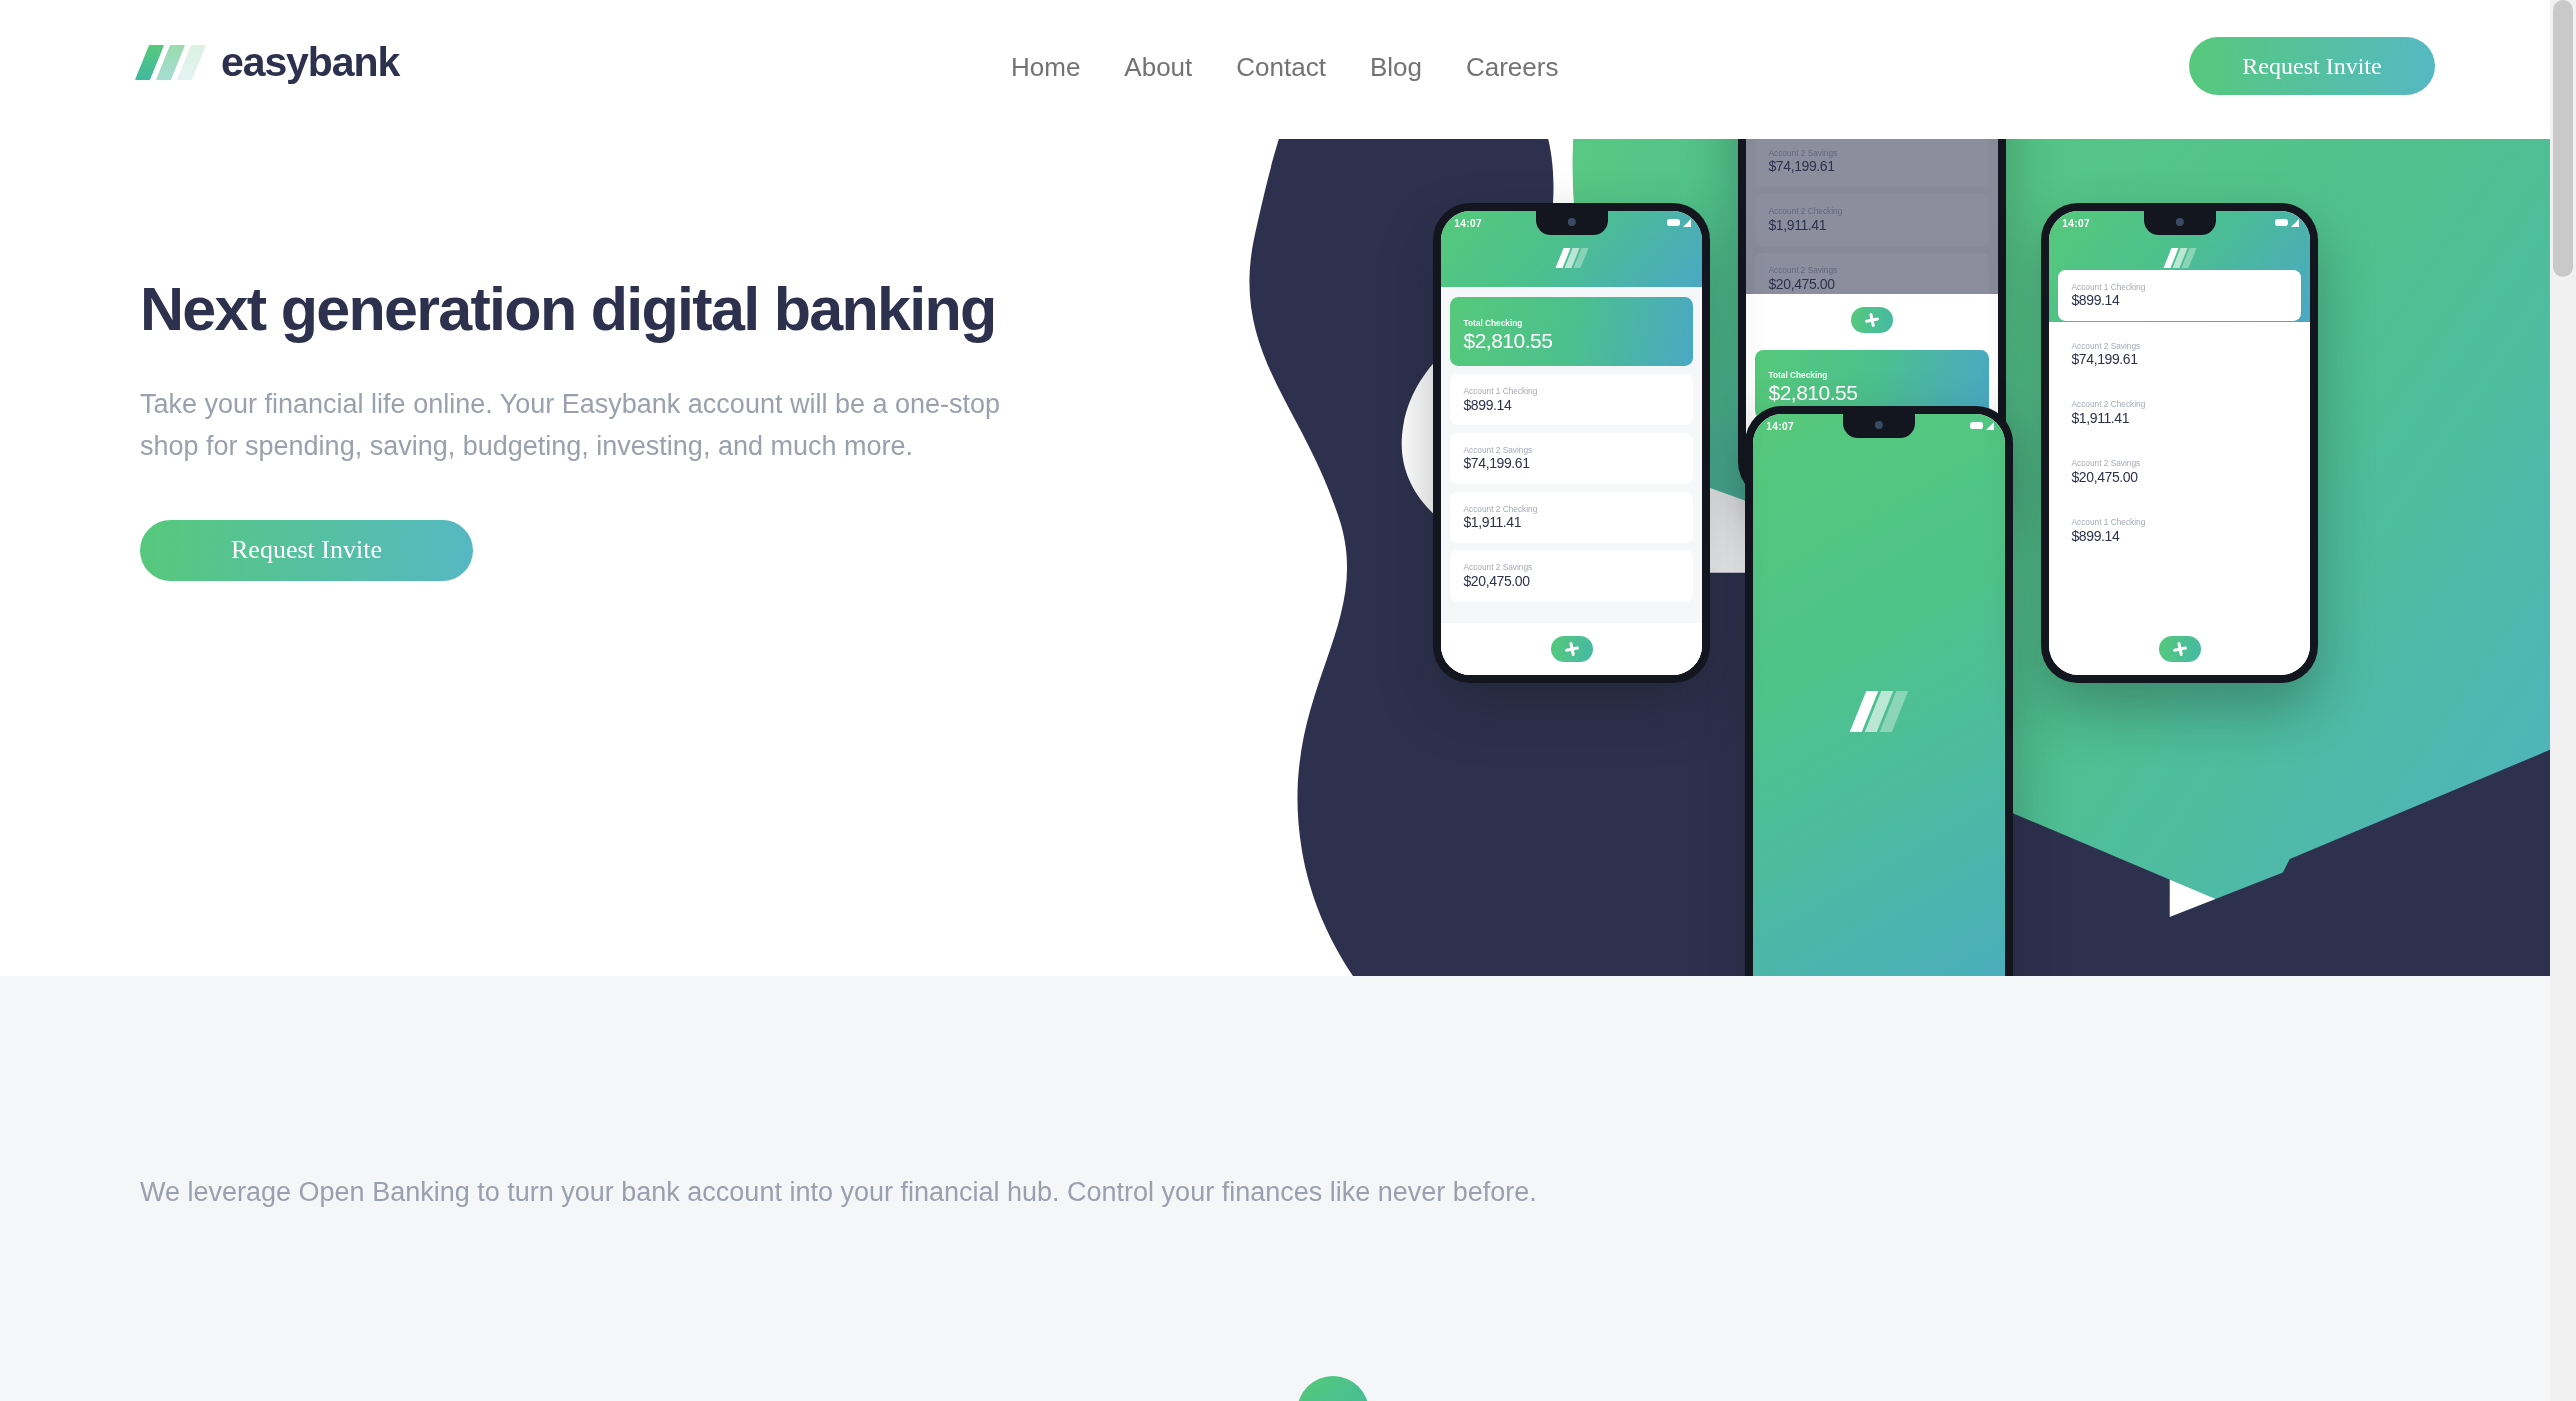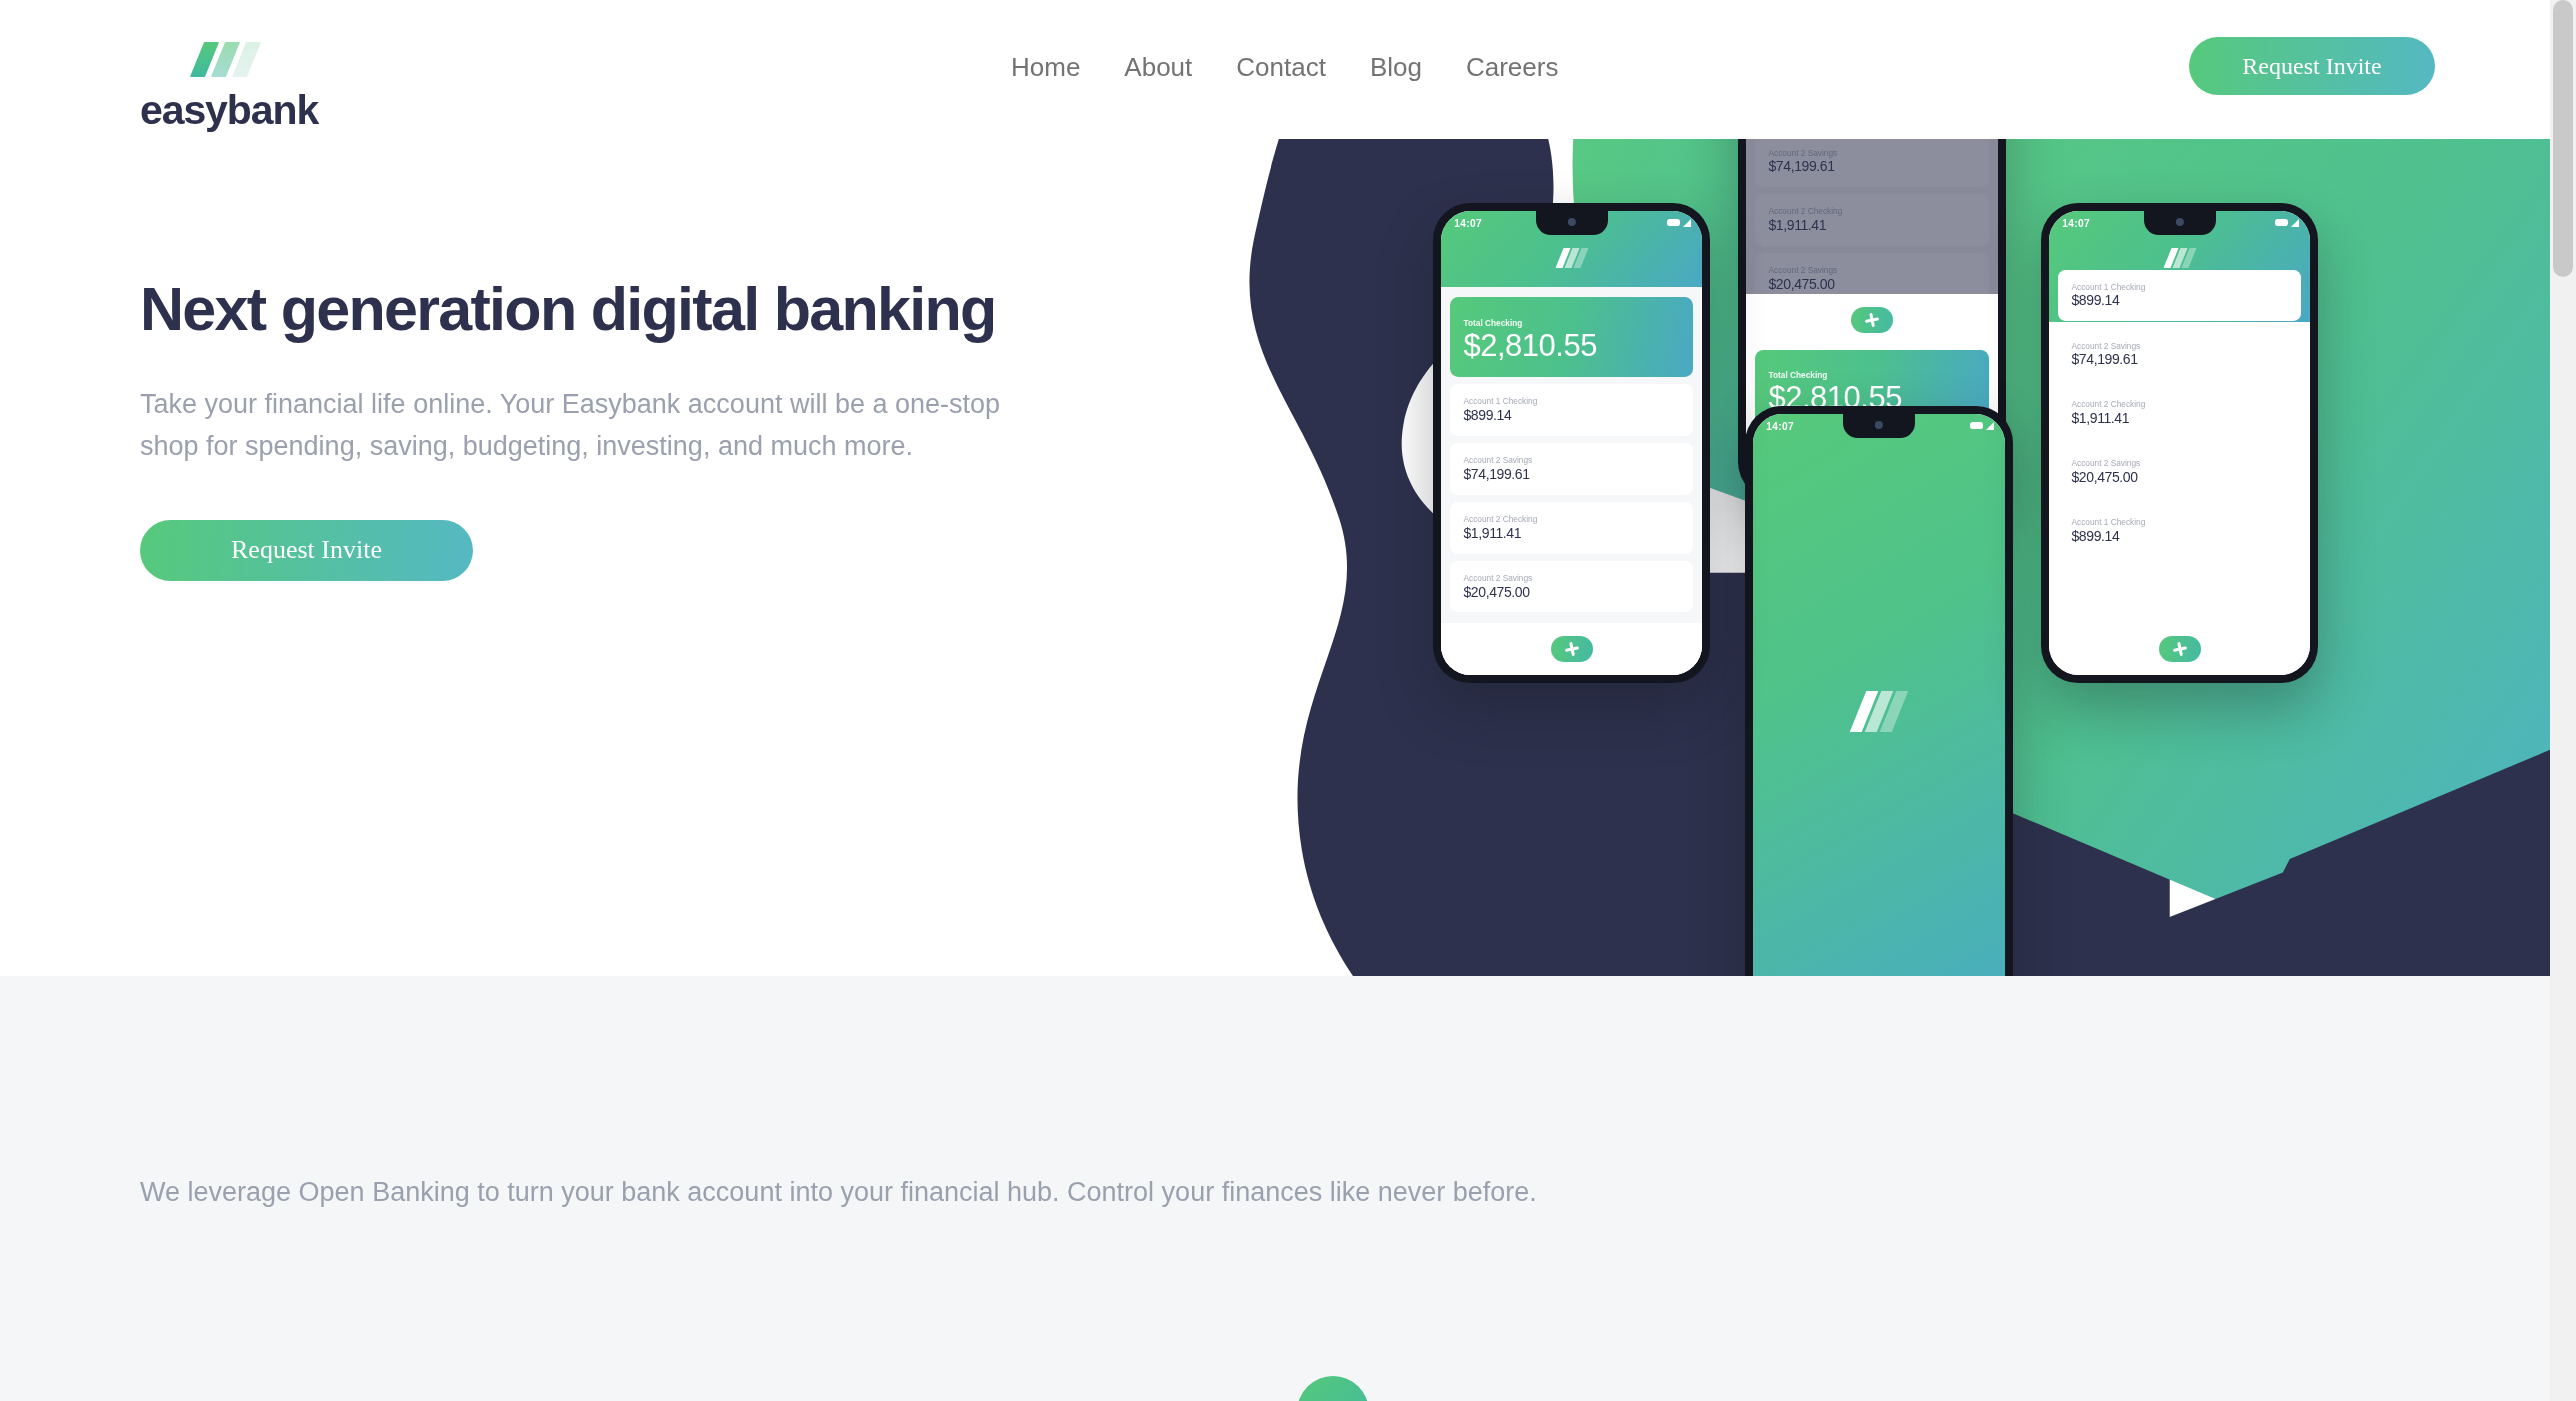--- a/index.html
+++ b/index.html
@@ -32,21 +32,20 @@
     align-items: center;
   }
 
   .brand {
     position: absolute;
     left: 140px;
     top: 42px;
     display: flex;
     align-items: center;
     gap: 13px;
-    flex-direction: column;
   }
 
   .logo-mark {
     position: relative;
     width: 68px;
     height: 35px;
   }
   .logo-bar {
     position: absolute;
     top: 0;
@@ -299,21 +298,21 @@
     padding: 20.3px 13px 14.8px 13px;
     color: #fff;
   }
   .total-label {
     font-size: 8.3px;
     font-weight: bold;
     opacity: 0.92;
     margin-bottom: 1.8px;
   }
   .total-value {
-    font-size: 31px;
+    font-size: 21px;
     letter-spacing: -0.5px;
     line-height: 1.05;
   }
   .acct-card {
     margin: 7.4px 9.2px 0 9.2px;
     background: #ffffff;
     border-radius: 7.4px;
     padding: 12px 13px 13px 13px;
   }
   .acct-label {

